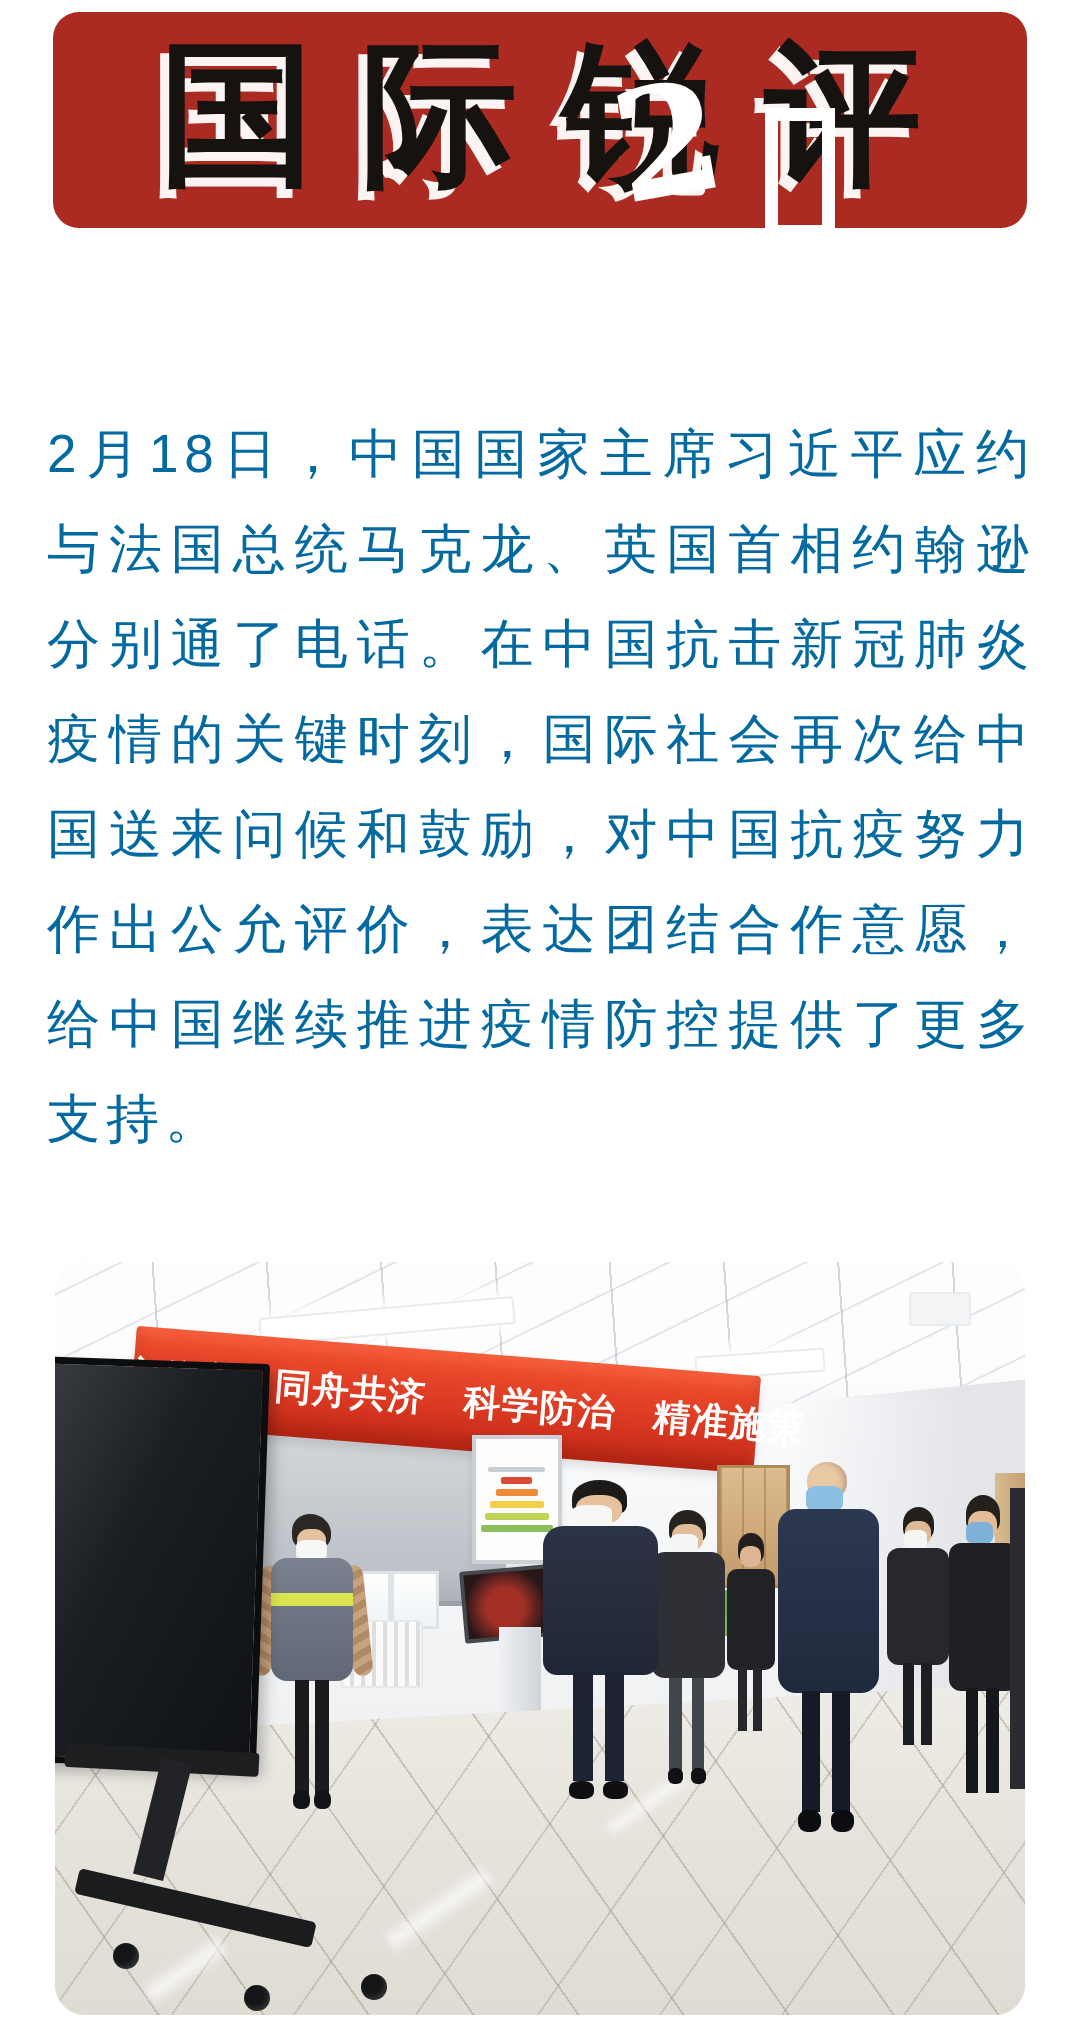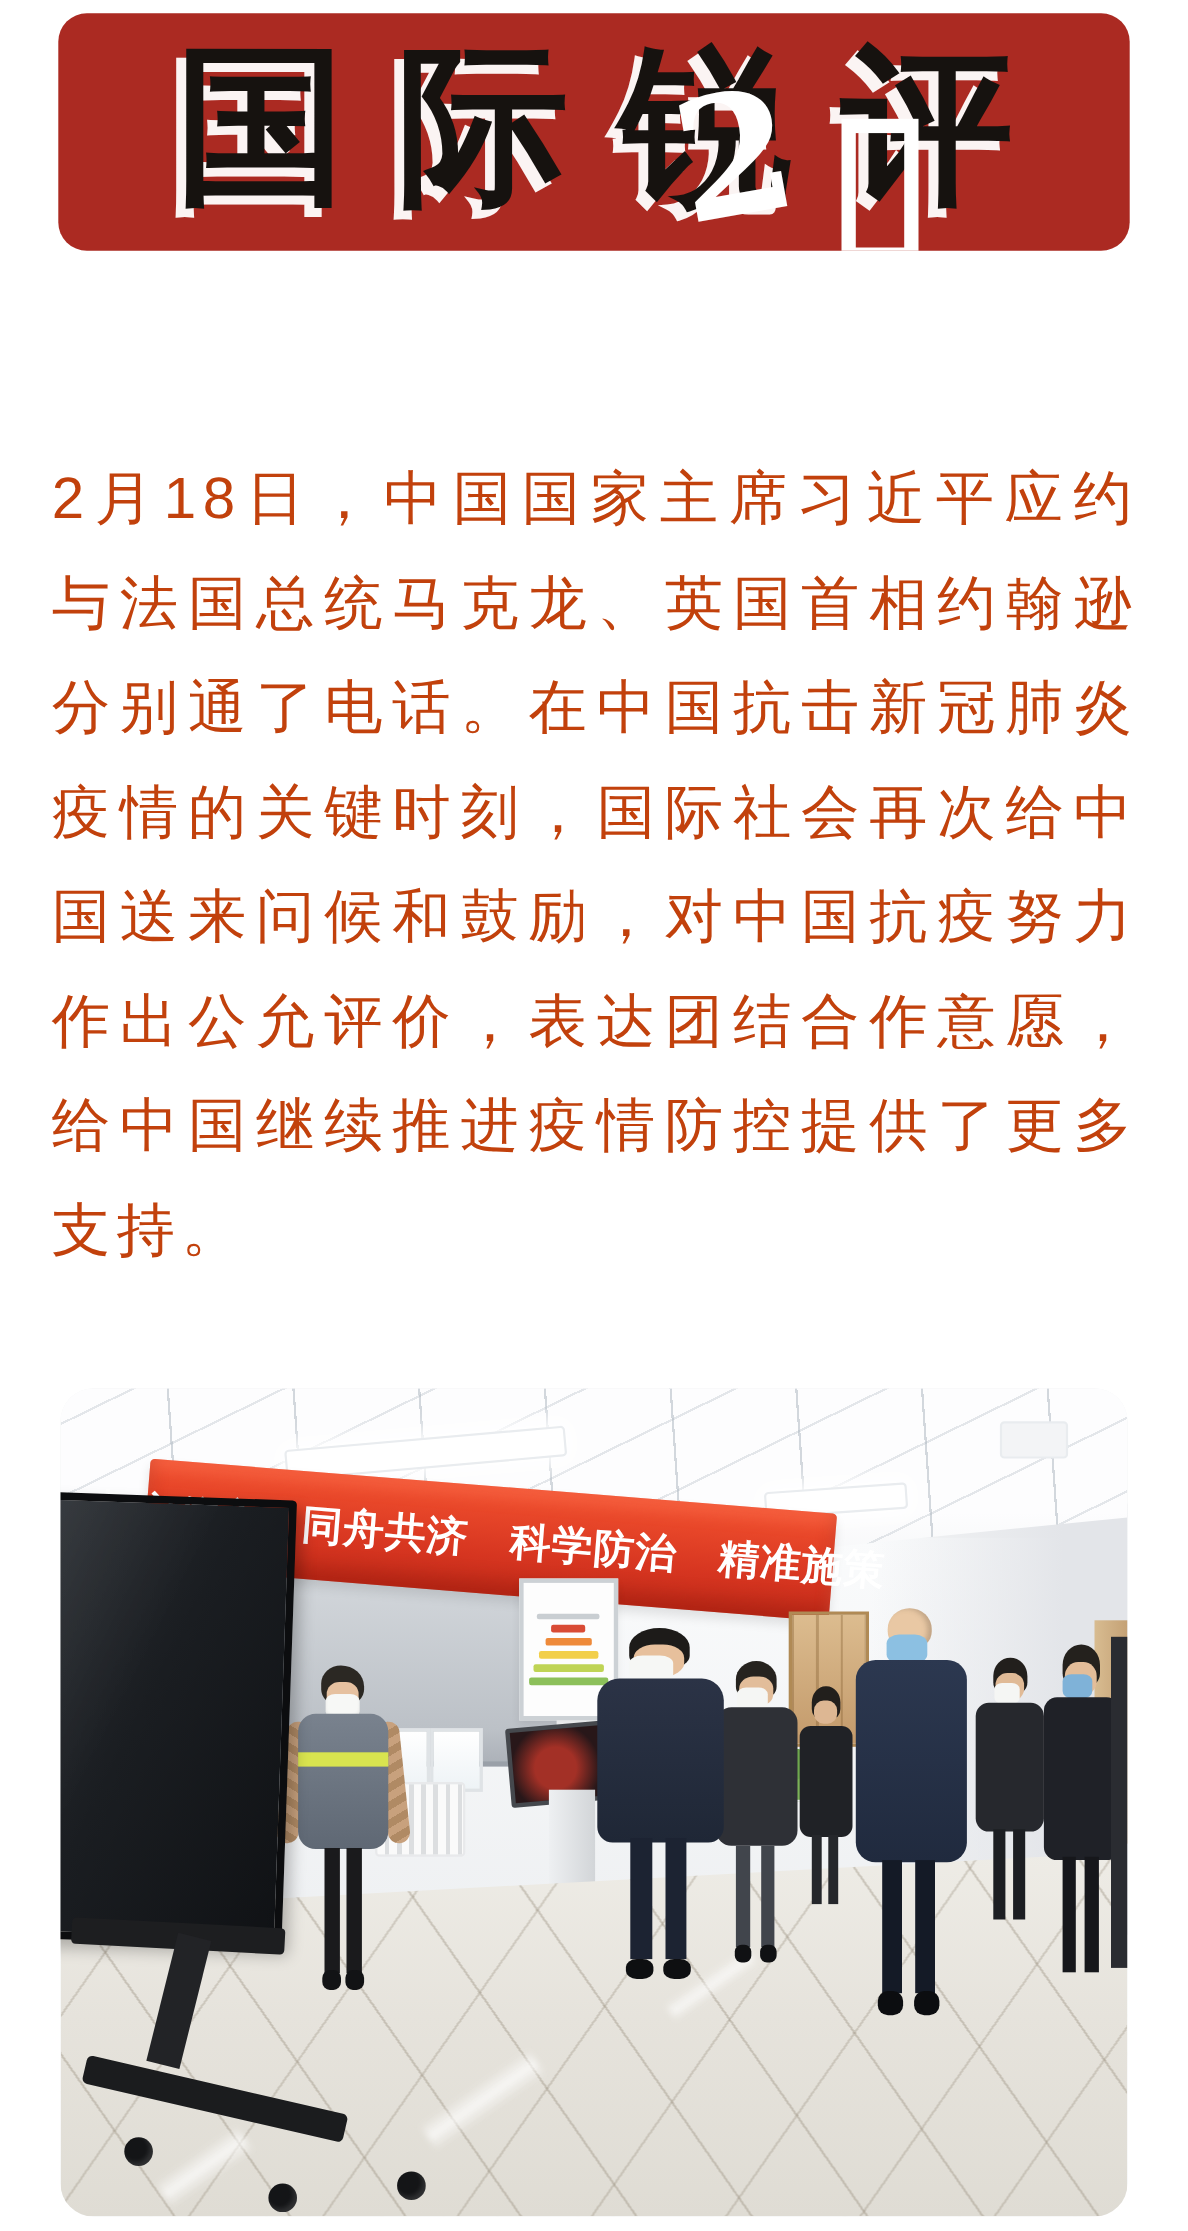--- a/index.html
+++ b/index.html
@@ -28,21 +28,21 @@
     transform:rotate(-10deg);
   }
   .logo-white-box{
     position:absolute;left:712px;top:96px;width:44px;height:104px;
     border:13px solid #ffffff;background:transparent;
   }
   
   .article-text{
     position:absolute;left:47px;top:406px;width:988px;margin:0;
     font-size:53px;line-height:95px;letter-spacing:6px;
-    color:#c2410c;text-align:justify;
+    color:#0369a1;text-align:justify;
   }
   
   .photo{
     position:absolute;left:55px;top:1262px;width:970px;height:753px;
     border-radius:30px;overflow:hidden;background:#f4f5f6;margin:0;
   }
   .photo *{position:absolute;}
   .wall{
     left:0;top:18%;width:100%;height:48%;
     background:linear-gradient(180deg,#fafbfc,#eef0f2);

